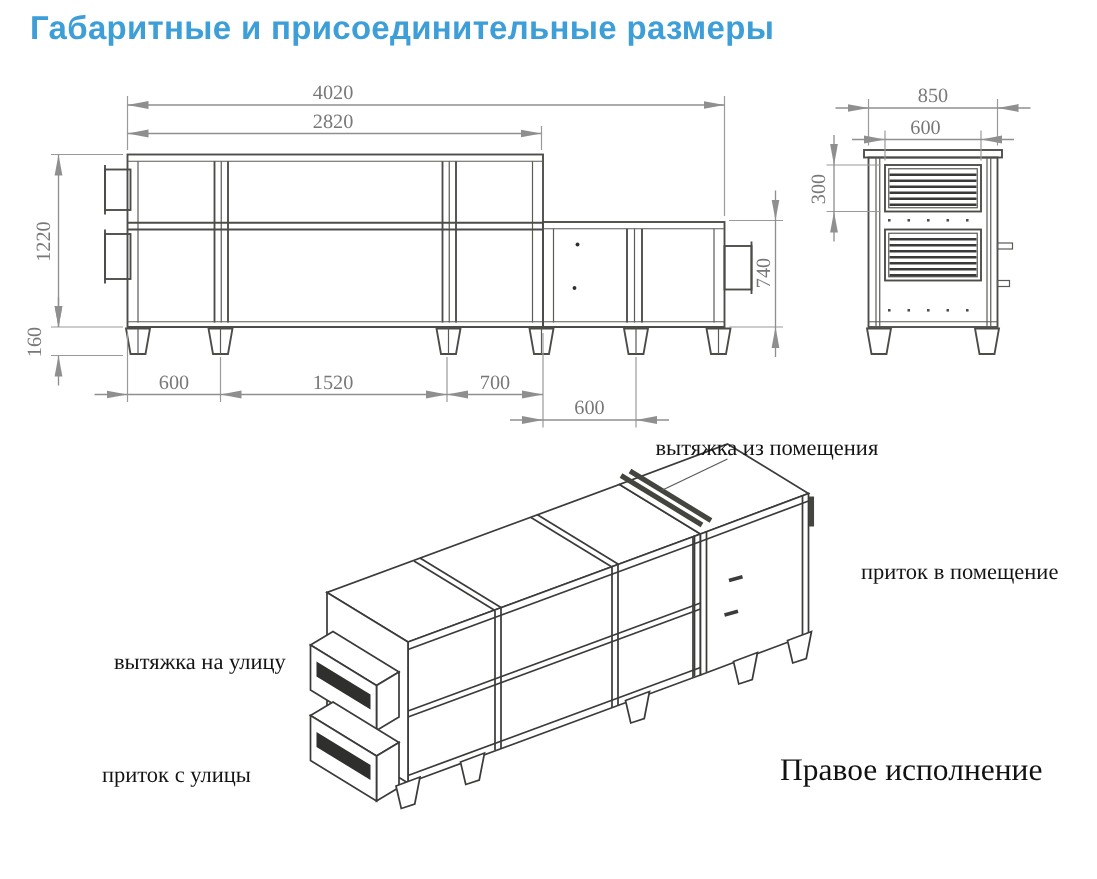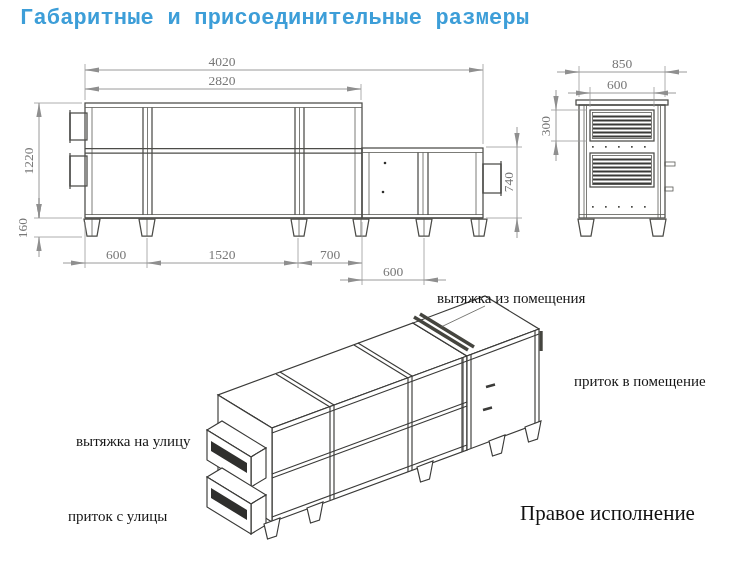--- a/index.html
+++ b/index.html
@@ -1,19 +1,19 @@
 <!DOCTYPE html>
 <html><head>
 <meta charset="utf-8">
 <style>
   html,body{margin:0;padding:0;background:#ffffff;}
   .stage{position:relative;width:731px;height:586px;background:#ffffff;overflow:hidden;
          font-family:"Liberation Serif", serif;}
   .page-title{position:absolute;left:20px;top:6px;width:690px;
-              font-family:Liberation Mono, monospace;
+              font-family:Liberation Sans, sans-serif;
               font-size:22px;font-weight:bold;color:#3d9ed8;letter-spacing:.2px;}
   svg{position:absolute;left:0;top:0;}
   svg text{font-family:"Liberation Serif", serif;}
   .dimtxt{font-size:13.5px;fill:#787878;}
   .lbltxt{font-size:15px;fill:#141414;}
   .captxt{font-size:21px;fill:#111111;}
   .thin{stroke:#4c4c48;stroke-width:1.25;fill:none;}
   .hair{stroke:#5a5a56;stroke-width:.8;fill:none;}
   .ext{stroke:#9a9a9a;stroke-width:.8;fill:none;}
   .dim{stroke:#8f8f8f;stroke-width:.9;fill:none;}

